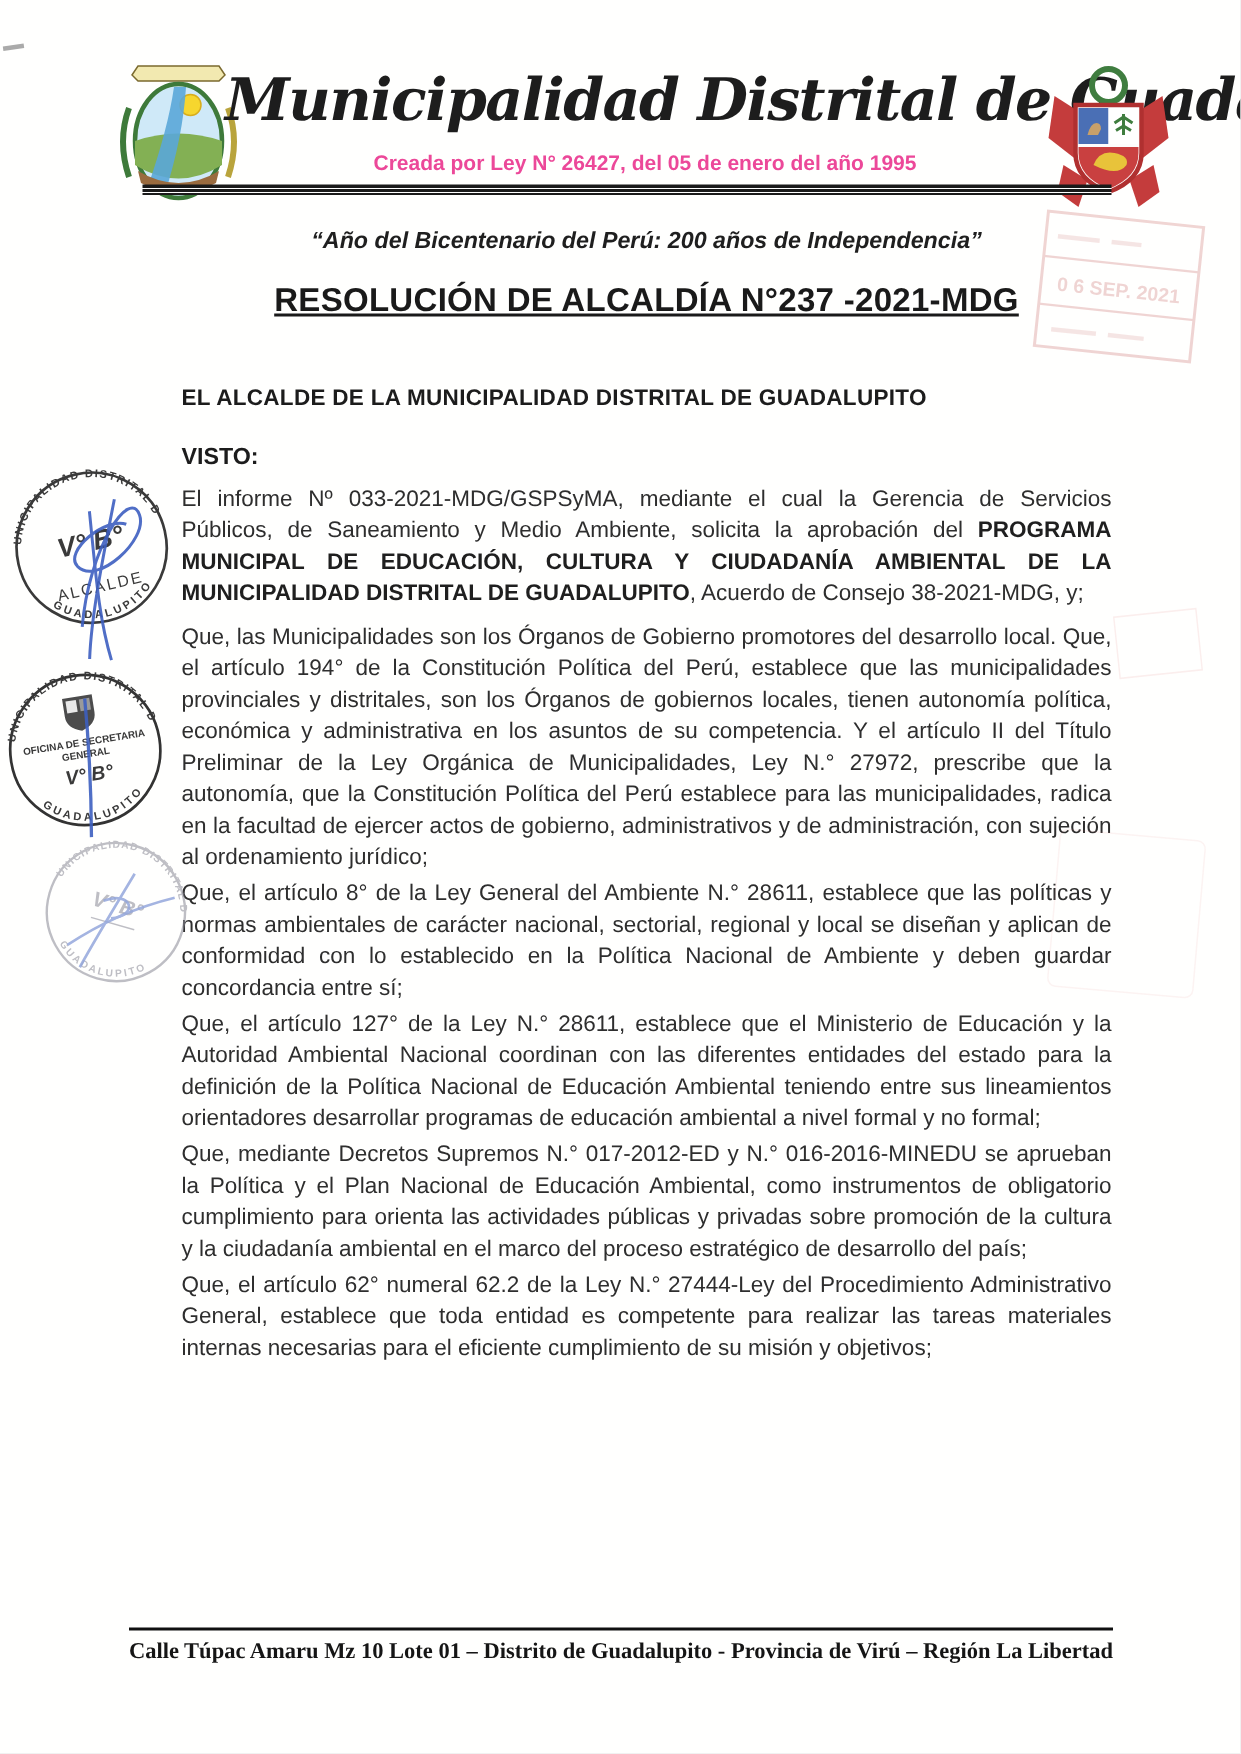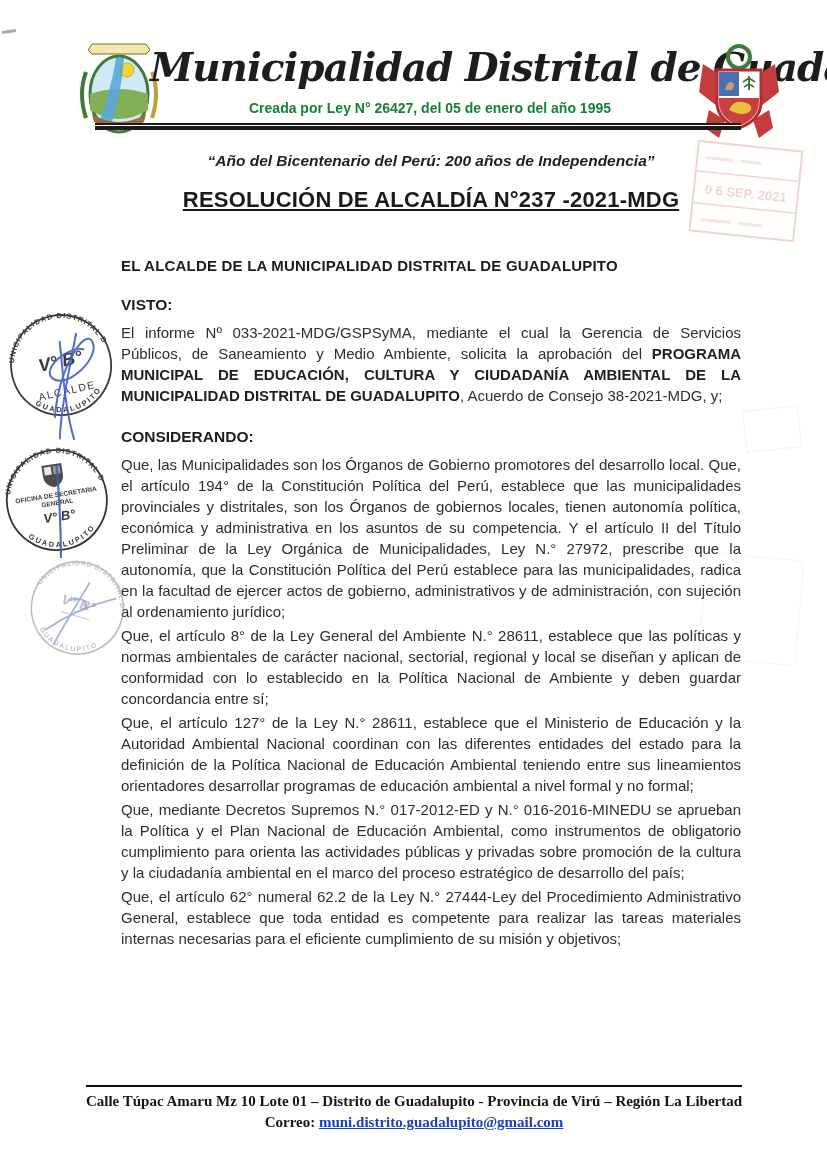--- a/index.html
+++ b/index.html
@@ -11,21 +11,21 @@
   
   .crest-left{position:absolute;left:76px;top:36px;width:86px;height:104px;}
   .arms-right{position:absolute;left:695px;top:40px;width:88px;height:106px;}
   .head-title{
     position:absolute;left:150px;top:44px;width:560px;text-align:center;
     font-family:"DejaVu Serif",serif;font-style:italic;font-weight:bold;
     font-size:39px;color:#1d1d1d;white-space:nowrap;letter-spacing:-1px;
   }
   .head-sub{
     position:absolute;left:150px;top:100px;width:560px;text-align:center;
-    font-weight:bold;font-size:14px;color:#15803d;
+    font-weight:bold;font-size:14px;color:#ec4899;
   }
   .head-rule{
     position:absolute;left:95px;top:123px;width:646px;height:7px;
     background:linear-gradient(to bottom,#1a1a1a 0 2.2px,#ffffff 2.2px 3px,#1a1a1a 3px 4.8px,#ffffff 4.8px 5.4px,#1a1a1a 5.4px 7px);
   }
   .corner-artifact{position:absolute;left:2px;top:30px;width:14px;height:3px;background:#555;opacity:.5;transform:rotate(-8deg);}
   
   .content{position:absolute;left:121px;top:152px;width:620px;}
   .motto{text-align:center;font-style:italic;font-weight:bold;font-size:15.5px;color:#1f1f1f;}
   .res-title{margin-top:17px;text-align:center;font-weight:bold;font-size:22px;text-decoration:underline;color:#1a1a1a;letter-spacing:.2px;}
@@ -94,21 +94,20 @@
   <div class="head-rule"></div>
 
   <div class="content">
     <div class="motto">“Año del Bicentenario del Perú: 200 años de Independencia”</div>
     <div class="res-title">RESOLUCIÓN DE ALCALDÍA N°237 -2021-MDG</div>
     <div class="addressee">EL ALCALDE DE LA MUNICIPALIDAD DISTRITAL DE GUADALUPITO</div>
 
     <div class="label">VISTO:</div>
     <div class="para"><span>El informe Nº 033-2021-MDG/GSPSyMA, mediante el cual la Gerencia de Servicios Públicos, de Saneamiento y Medio Ambiente, solicita la aprobación del </span><span class="b">PROGRAMA MUNICIPAL DE EDUCACIÓN, CULTURA Y CIUDADANÍA AMBIENTAL DE LA MUNICIPALIDAD DISTRITAL DE GUADALUPITO</span><span>, Acuerdo de Consejo 38-2021-MDG, y;</span></div>
 
-    <div class="label">CONSIDERANDO:</div>
     <div class="para">Que, las Municipalidades son los Órganos de Gobierno promotores del desarrollo local. Que, el artículo 194° de la Constitución Política del Perú, establece que las municipalidades provinciales y distritales, son los Órganos de gobiernos locales, tienen autonomía política, económica y administrativa en los asuntos de su competencia. Y el artículo II del Título Preliminar de la Ley Orgánica de Municipalidades, Ley N.° 27972, prescribe que la autonomía, que la Constitución Política del Perú establece para las municipalidades, radica en la facultad de ejercer actos de gobierno, administrativos y de administración, con sujeción al ordenamiento jurídico;</div>
     <div class="para gap">Que, el artículo 8° de la Ley General del Ambiente N.° 28611, establece que las políticas y normas ambientales de carácter nacional, sectorial, regional y local se diseñan y aplican de conformidad con lo establecido en la Política Nacional de Ambiente y deben guardar concordancia entre sí;</div>
     <div class="para gap">Que, el artículo 127° de la Ley N.° 28611, establece que el Ministerio de Educación y la Autoridad Ambiental Nacional coordinan con las diferentes entidades del estado para la definición de la Política Nacional de Educación Ambiental teniendo entre sus lineamientos orientadores desarrollar programas de educación ambiental a nivel formal y no formal;</div>
     <div class="para gap">Que, mediante Decretos Supremos N.° 017-2012-ED y N.° 016-2016-MINEDU se aprueban la Política y el Plan Nacional de Educación Ambiental, como instrumentos de obligatorio cumplimiento para orienta las actividades públicas y privadas sobre promoción de la cultura y la ciudadanía ambiental en el marco del proceso estratégico de desarrollo del país;</div>
     <div class="para gap">Que, el artículo 62° numeral 62.2 de la Ley N.° 27444-Ley del Procedimiento Administrativo General, establece que toda entidad es competente para realizar las tareas materiales internas necesarias para el eficiente cumplimiento de su misión y objetivos;</div>
   </div>
 
   <div class="stampA">
     <svg viewBox="0 0 116 152">
       <defs>
@@ -177,16 +176,15 @@
       <path d="M 12 20 h28 M 48 20 h20 M 14 82 h30 M 52 82 h24" stroke="#c0504d" stroke-width="3" opacity=".6"></path>
     </svg>
   </div>
 
   <div class="smudgeE"></div>
   <div class="smudgeF"></div>
 
   <div class="foot-rule"></div>
   <div class="footer">
     <div>Calle Túpac Amaru Mz 10 Lote 01 – Distrito de Guadalupito - Provincia de Virú – Región La Libertad</div>
-    <div><span>Correo: </span><a>muni.distrito.guadalupito@gmail.com</a></div>
   </div>
 
 </div>
 
 </body></html>

